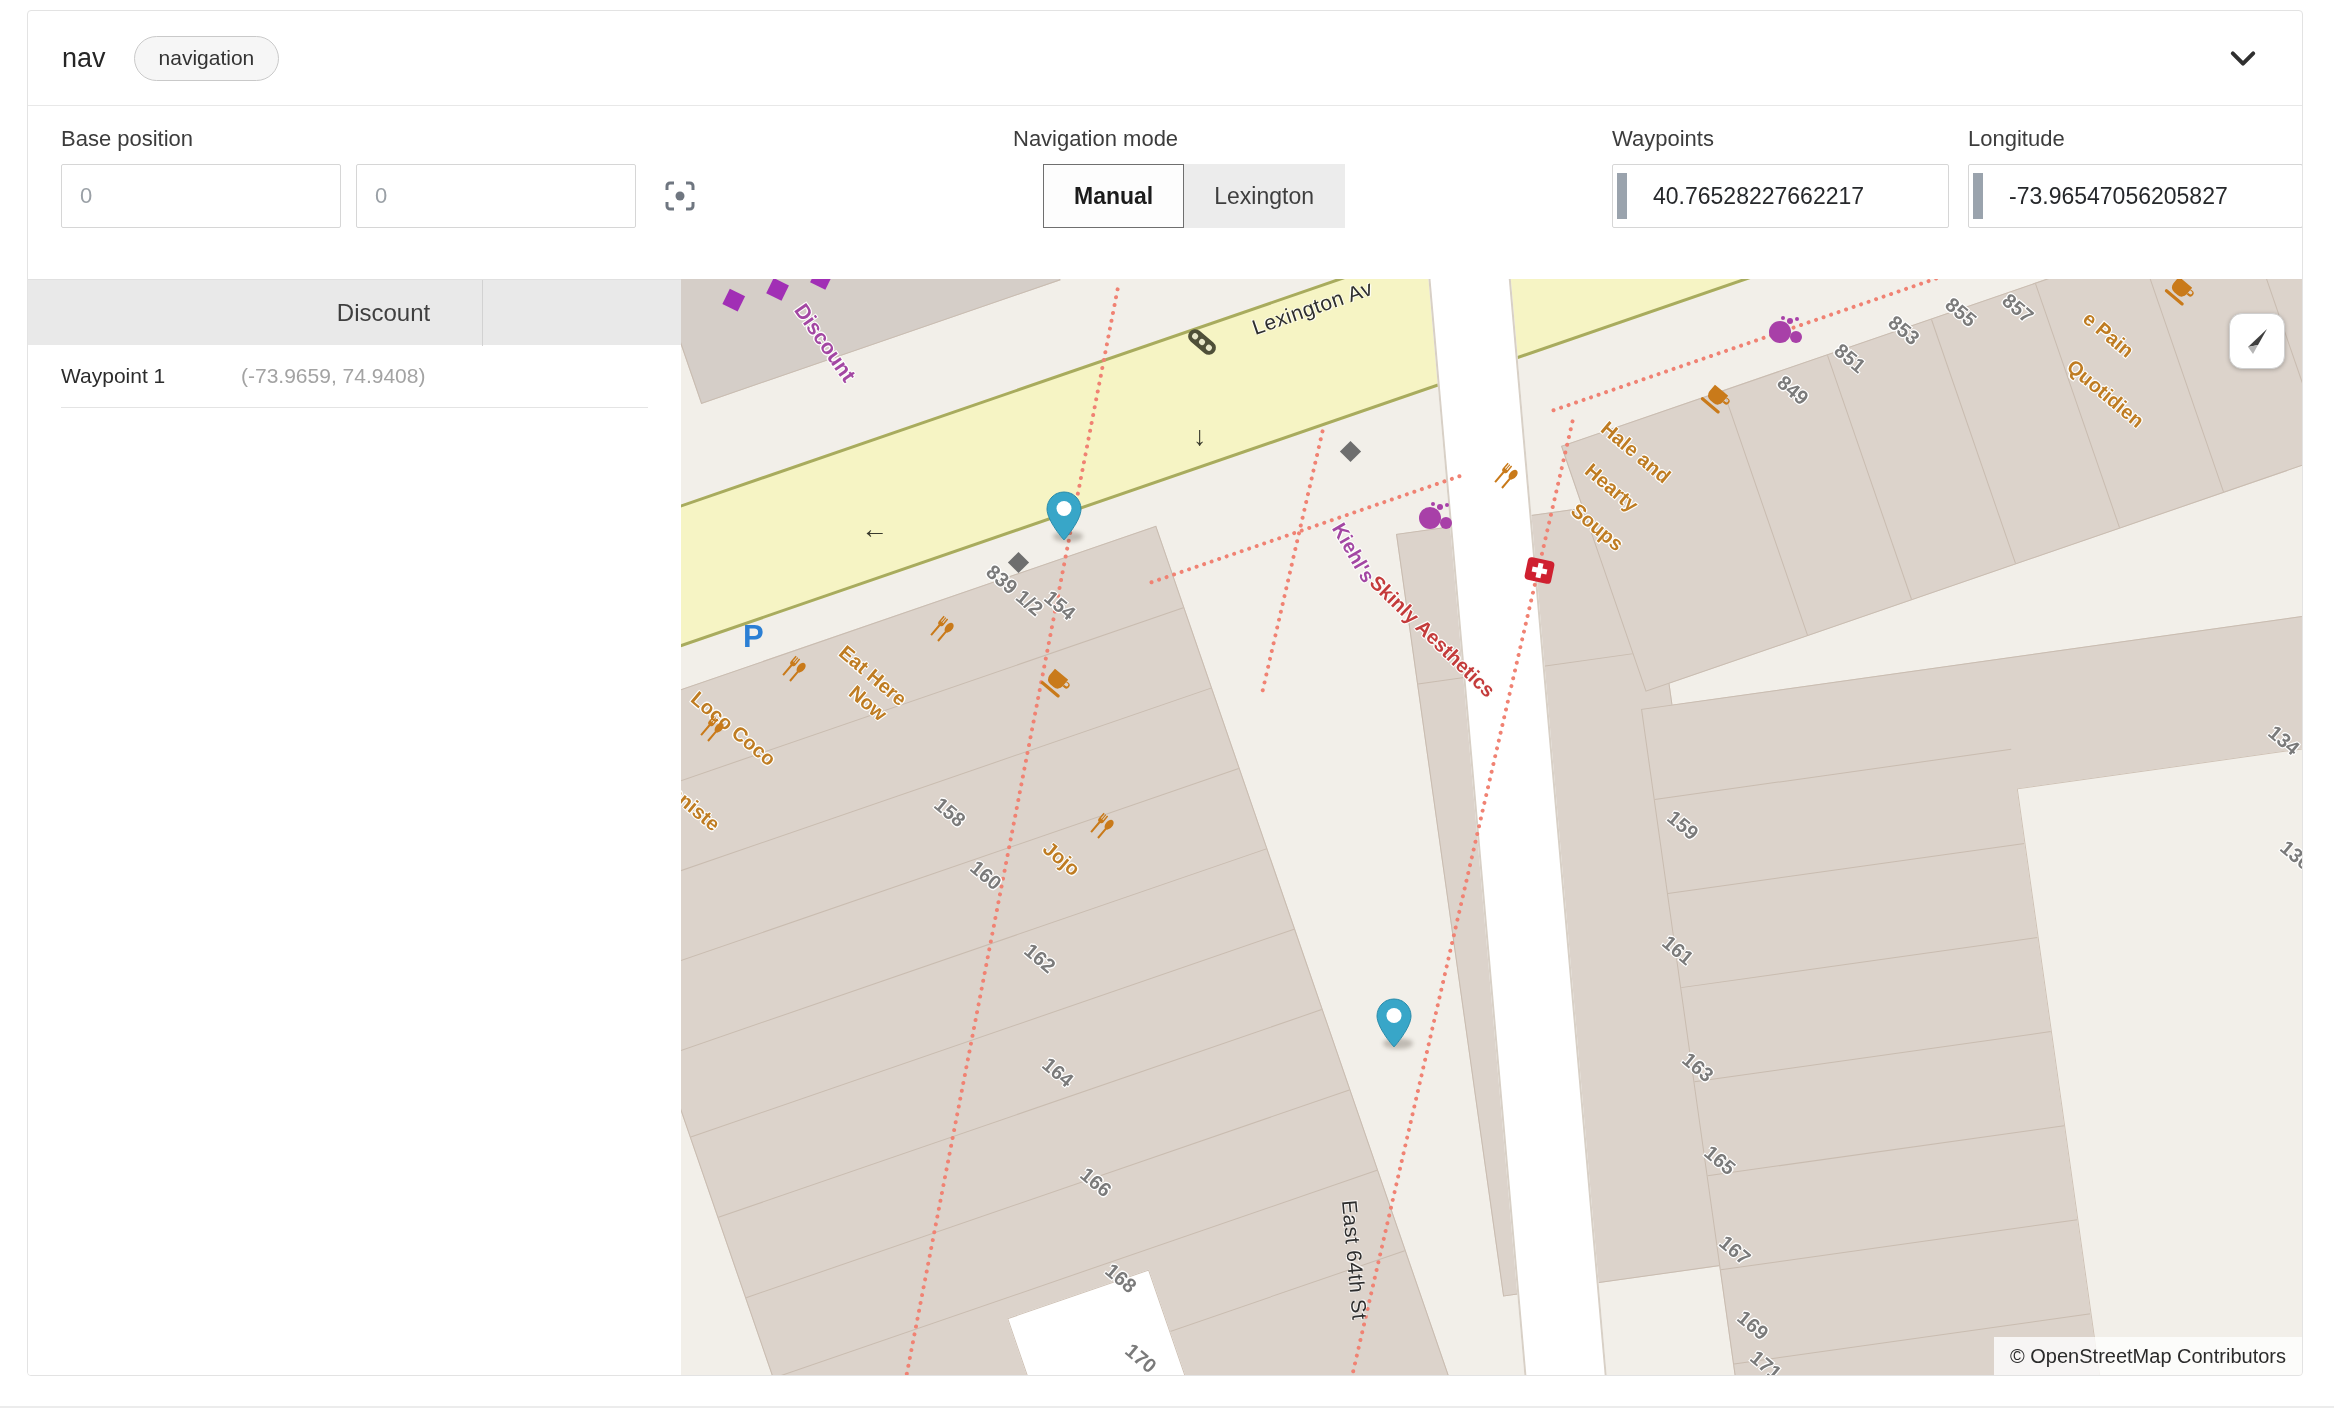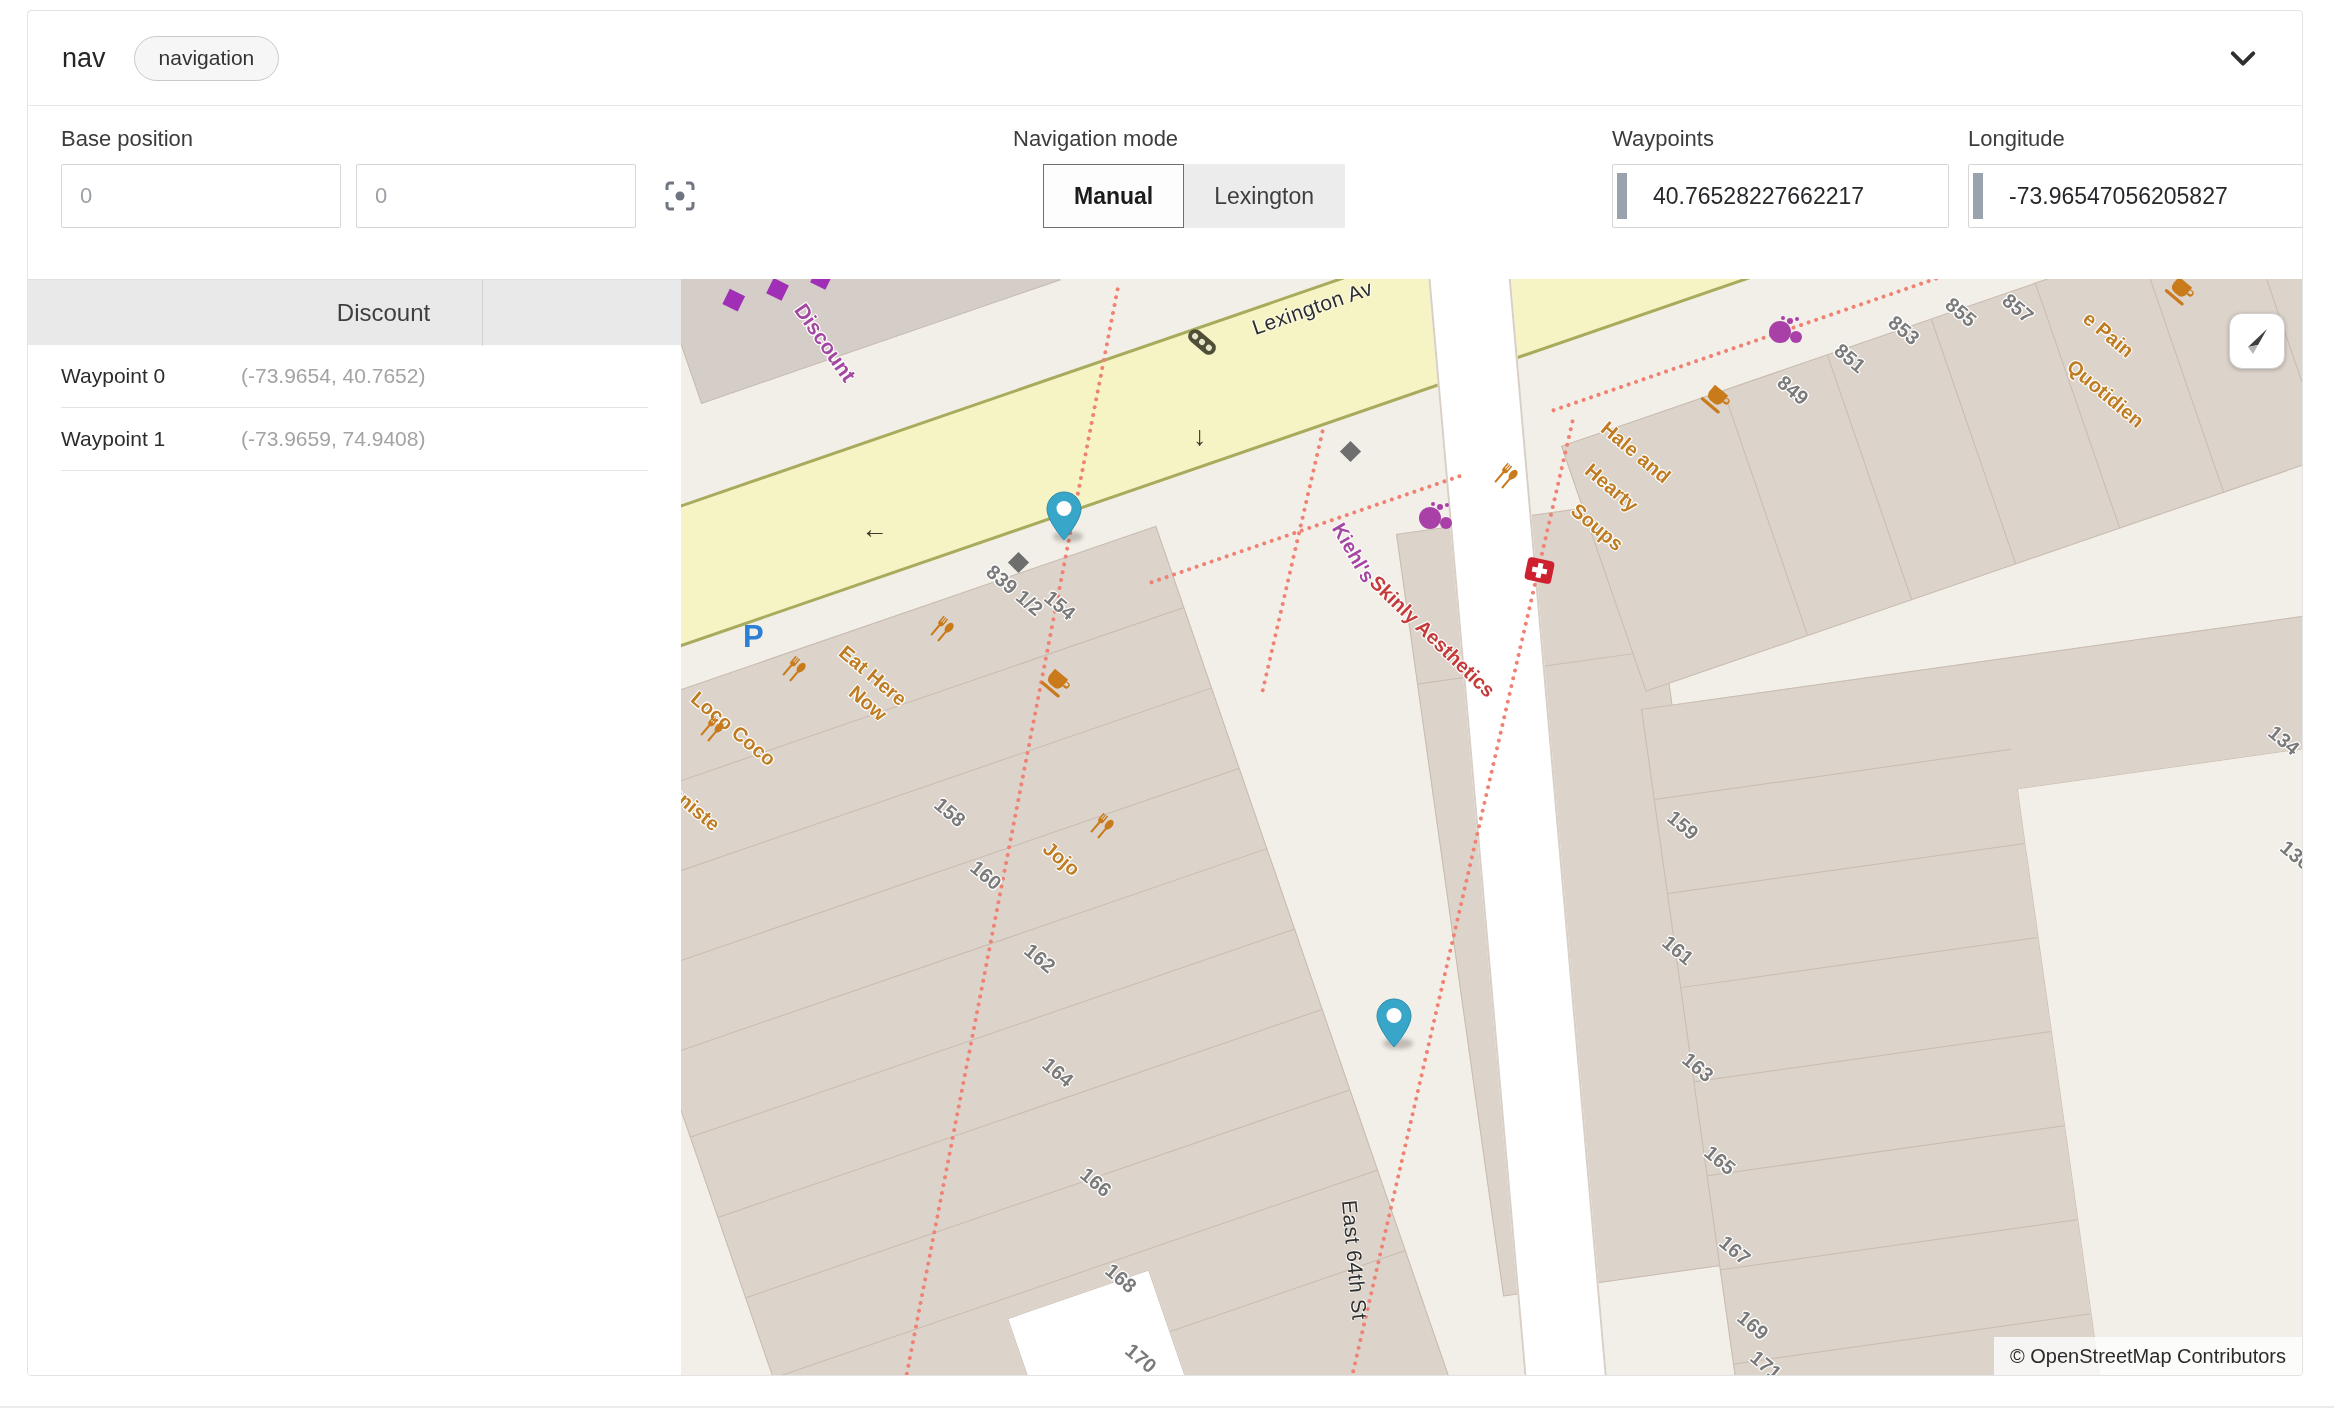--- a/index.html
+++ b/index.html
@@ -119,24 +119,20 @@
     </div>
   </div>
 
   <div class="content">
 
     <div class="sidebar">
       <div class="tabstrip">
         <div class="tab idle">Discount</div>
       </div>
       <div class="wrow">
-        <span class="wname">Waypoint 0</span>
-        <span class="wcoords">(-73.9654, 40.7652)</span>
-      </div>
-      <div class="wrow">
         <span class="wname">Waypoint 1</span>
         <span class="wcoords">(-73.9659, 74.9408)</span>
       </div>
     </div>
 
     <div class="map">
 
       <div class="bld" style="left:-40px; top:-50px; width:380px; height:185px; background:#d5cec8; transform:rotate(-19deg); transform-origin:top left;">
         <span class="pdia" style="left:55px; top:88px;"></span>
         <span class="pdia" style="left:100px; top:92px;"></span>

